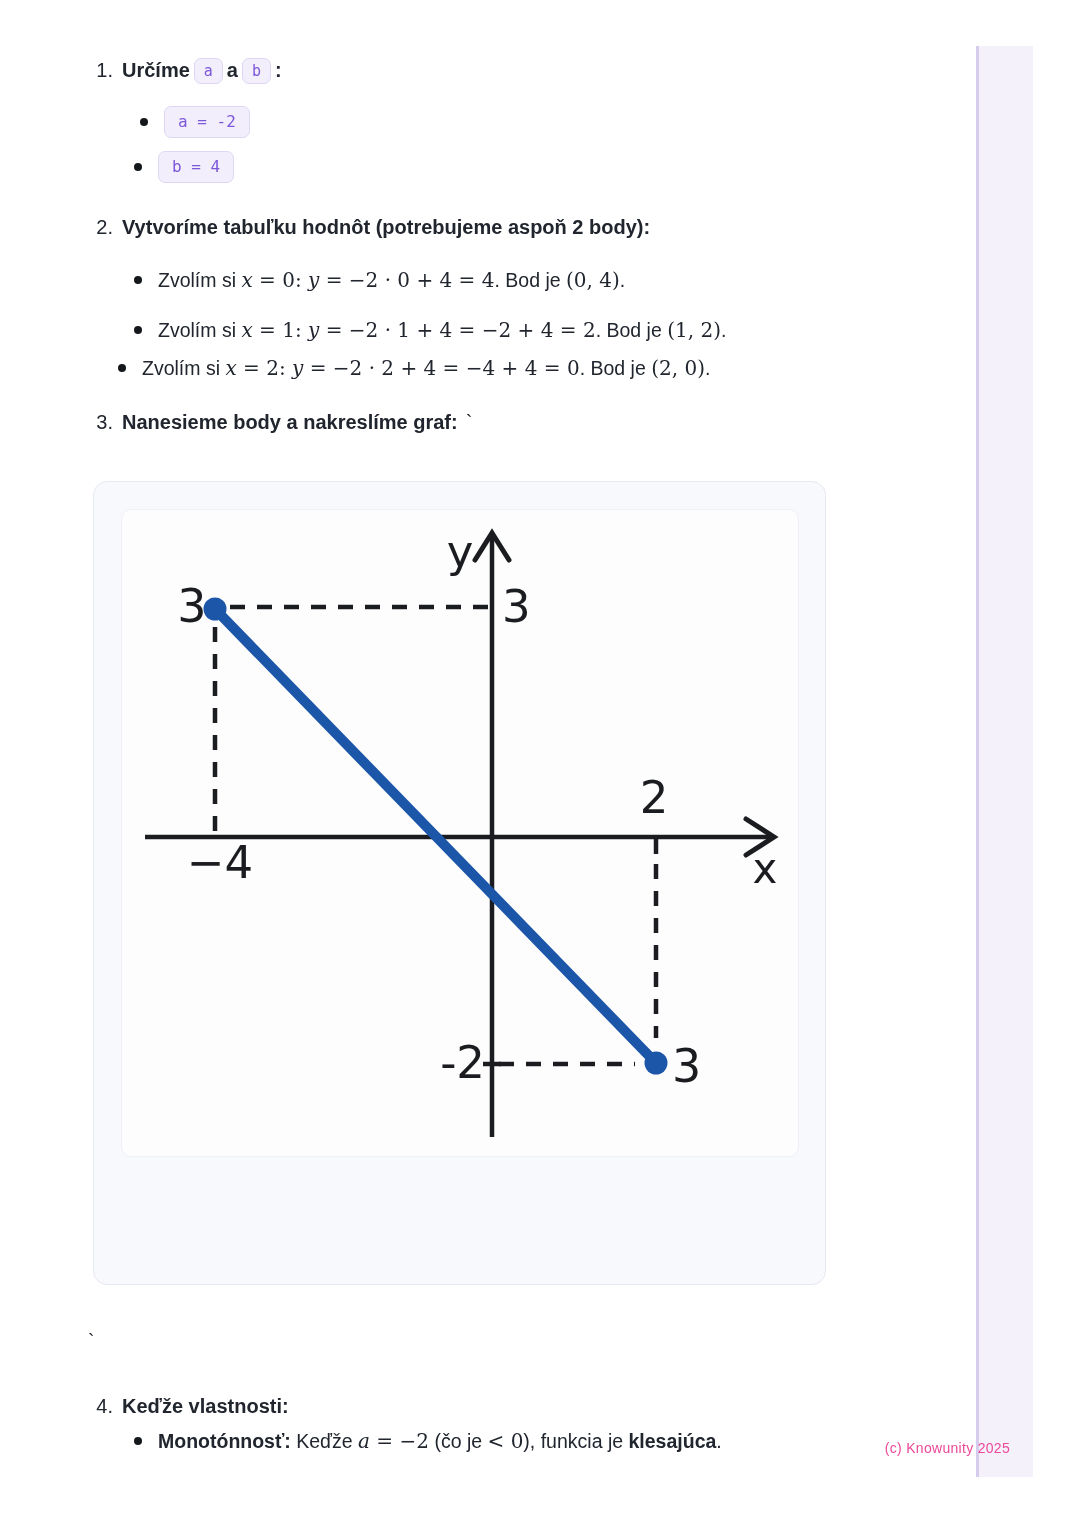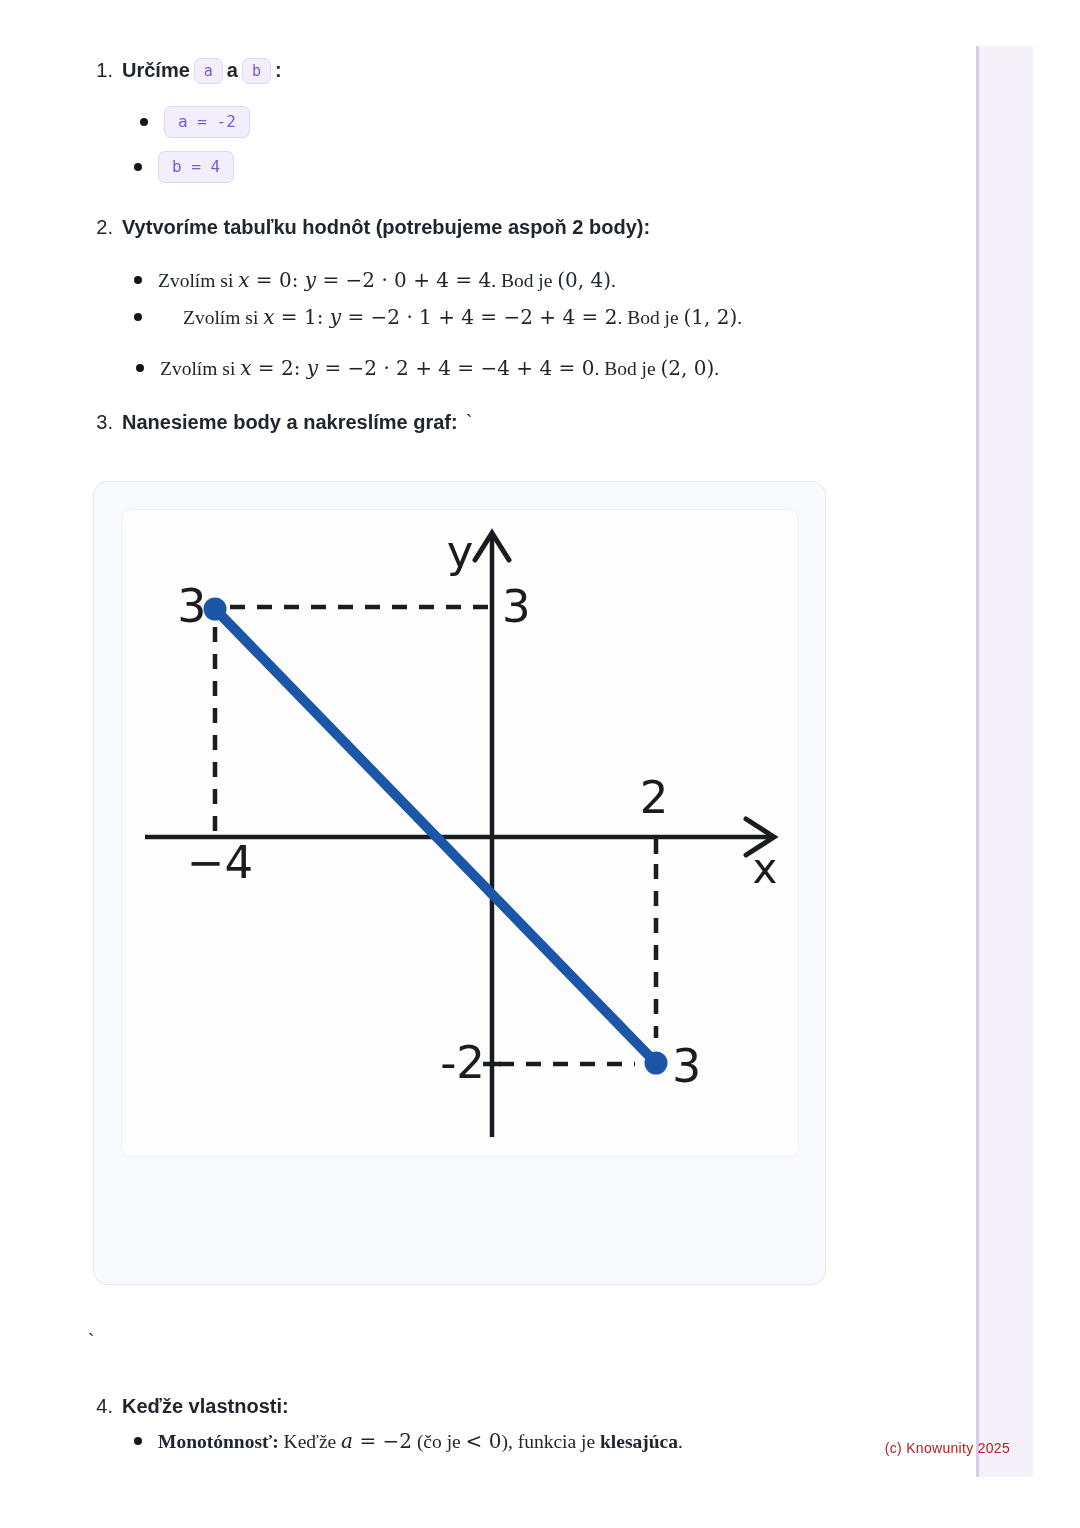--- a/index.html
+++ b/index.html
@@ -20,39 +20,39 @@
   
   .chip{
     display:inline-block;font-family:"DejaVu Sans Mono",monospace;
     color:#7b58d8;background:#f2eefc;border:1px solid #ded7f4;border-radius:7px;
   }
   .chip-lg{font-size:16px;padding:4px 13px;line-height:22px;}
   .chip-sm{font-size:15px;padding:2px 9px;line-height:20px;margin:0 4px;position:relative;top:-1px;}
   
   .m{font-family:"DejaVu Serif",serif;font-size:20px;}
   .mi{font-style:italic;}
-  .t{font-family:Liberation Serif, serif;}
+  .t{font-family:Liberation Sans, sans-serif;}
   
   .card{
     left:93px;top:481px;width:731px;height:802px;
     background:#f8f9fc;border:1px solid #e7e9f2;border-radius:14px;
   }
   .panel{
     position:absolute;left:27px;top:27px;width:678px;height:648px;
     background:#fdfdfe;border:1px solid #f0f1f6;border-radius:10px;box-sizing:border-box;
   }
   .caption{
     position:absolute;left:0;top:700px;width:100%;
     text-align:center;font-style:italic;font-size:18px;line-height:36px;color:#6f7680;
   }
   svg text{font-family:"DejaVu Sans",sans-serif;fill:#1a1c1f;}
   
   .backtick{font-size:19px;color:#20252e;}
   .head-tick{font-weight:400;margin-left:8px;}
-  .watermark{font-size:14px;color:#b91c1c;letter-spacing:.3px;z-index:2;text-align:right;}
+  .watermark{font-size:14px;color:#ec4899;letter-spacing:.3px;z-index:2;text-align:right;}
   .side-bar{
     left:976px;top:46px;width:57px;height:1431px;
     background:#f4f1fb;border-left:3px solid #d6cdee;box-sizing:border-box;z-index:1;
   }
 </style>
 </head>
 <body>
 
 <div class="abs step-head" style="left:85px;top:57px;">
   <span class="num">1.</span>
@@ -70,25 +70,25 @@
 
 <div class="abs step-head" style="left:85px;top:214px;">
   <span class="num">2.</span>
   <span class="title">Vytvoríme tabuľku hodnôt (potrebujeme aspoň 2 body):</span>
 </div>
 
 <div class="abs bullet" style="left:134px;top:267px;">
   <span class="dot"></span>
   <span class="content"><span class="t">Zvolím si </span><span class="m mi">x</span><span class="m"> = 0: </span><span class="m mi">y</span><span class="m"> = −2 · 0 + 4 = 4</span><span class="t">. Bod je </span><span class="m">(0, 4)</span><span class="t">.</span></span>
 </div>
-<div class="abs bullet" style="left:134px;top:304px;gap:25px;">
+<div class="abs bullet" style="left:134px;top:317px;">
   <span class="dot"></span>
   <span class="content"><span class="t">Zvolím si </span><span class="m mi">x</span><span class="m"> = 1: </span><span class="m mi">y</span><span class="m"> = −2 · 1 + 4 = −2 + 4 = 2</span><span class="t">. Bod je </span><span class="m">(1, 2)</span><span class="t">.</span></span>
 </div>
-<div class="abs bullet" style="left:136px;top:355px;">
+<div class="abs bullet" style="left:118px;top:355px;">
   <span class="dot"></span>
   <span class="content"><span class="t">Zvolím si </span><span class="m mi">x</span><span class="m"> = 2: </span><span class="m mi">y</span><span class="m"> = −2 · 2 + 4 = −4 + 4 = 0</span><span class="t">. Bod je </span><span class="m">(2, 0)</span><span class="t">.</span></span>
 </div>
 
 <div class="abs step-head" style="left:85px;top:409px;">
   <span class="num">3.</span>
   <span><span class="title">Nanesieme body a nakreslíme graf:</span><span class="head-tick">`</span></span>
 </div>
 
 <div class="abs card">

